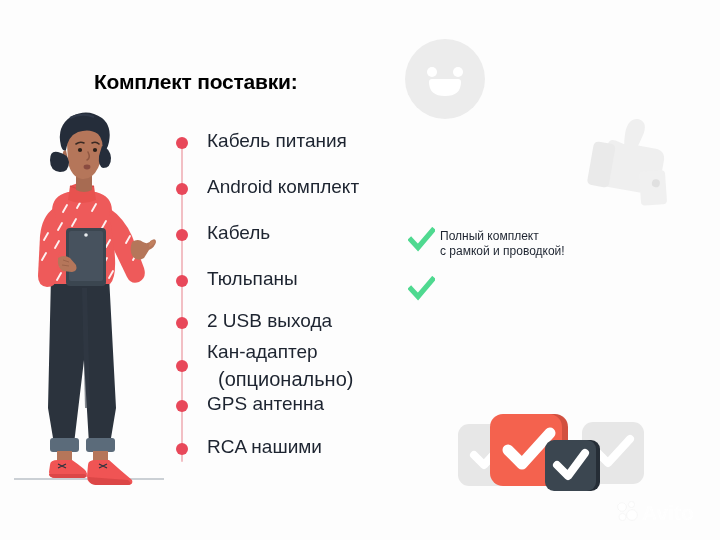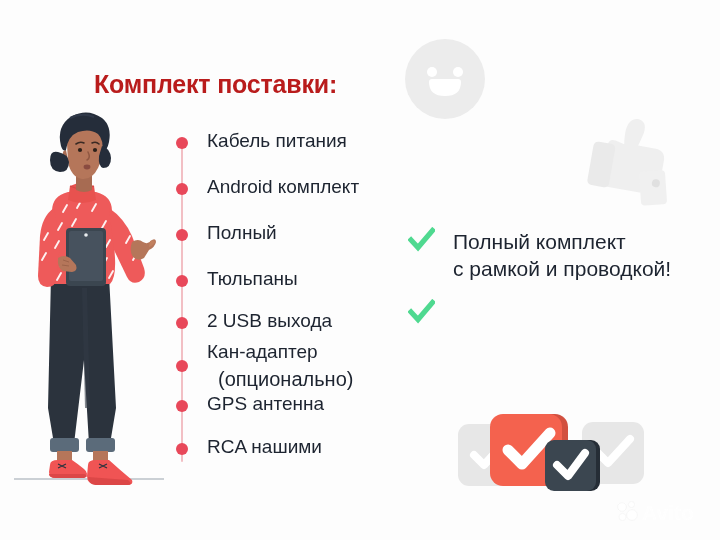--- a/index.html
+++ b/index.html
@@ -51,23 +51,23 @@
     width: 96px;
     height: 28px;
     opacity: 0.9;
   }
 
   
   .heading {
     position: absolute;
     left: 94px;
     top: 70px;
-    font-size: 25px;
+    font-size: 21px;
     font-weight: bold;
-    color: #b91c1c;
+    color: #000000;
     letter-spacing: -0.2px;
     white-space: nowrap;
     text-align: center;
   }
 
   
   .bullet-list {
     position: absolute;
     left: 176px;
     top: 128px;
@@ -121,26 +121,25 @@
     margin-bottom: 17px;
   }
   .benefit-check {
     flex: 0 0 auto;
     width: 27px;
     height: 27px;
     margin-right: 5px;
     margin-top: -1px;
   }
   .benefit-text {
-    font-size: 21px;
+    font-size: 12px;
     color: #1D2430;
     line-height: 1.28;
     white-space: pre-line;
     padding-top: 1px;
-    margin-left: 13px;
   }
 
   
   .woman {
     position: absolute;
     left: 14px;
     top: 108px;
     width: 150px;
     height: 400px;
   }
@@ -176,21 +175,21 @@
   <div class="bullet-list">
     <div class="bullet-spine"></div>
 
     <div class="bullet-dot" style="top:9px"></div>
     <div class="bullet-label" style="top:2px">Кабель питания</div>
 
     <div class="bullet-dot" style="top:55px"></div>
     <div class="bullet-label" style="top:48px">Android комплект</div>
 
     <div class="bullet-dot" style="top:101px"></div>
-    <div class="bullet-label" style="top:94px">Полный</div>
+    <div class="bullet-label" style="top:94px">Кабель</div>
 
     <div class="bullet-dot" style="top:147px"></div>
     <div class="bullet-label" style="top:140px">Тюльпаны</div>
 
     <div class="bullet-dot" style="top:189px"></div>
     <div class="bullet-label" style="top:182px">2 USB выхода</div>
 
     <div class="bullet-dot" style="top:232px"></div>
     <div class="bullet-label" style="top:213px">Кан-адаптер</div>
     <div class="bullet-sub" style="top:240px">(опционально)</div>

